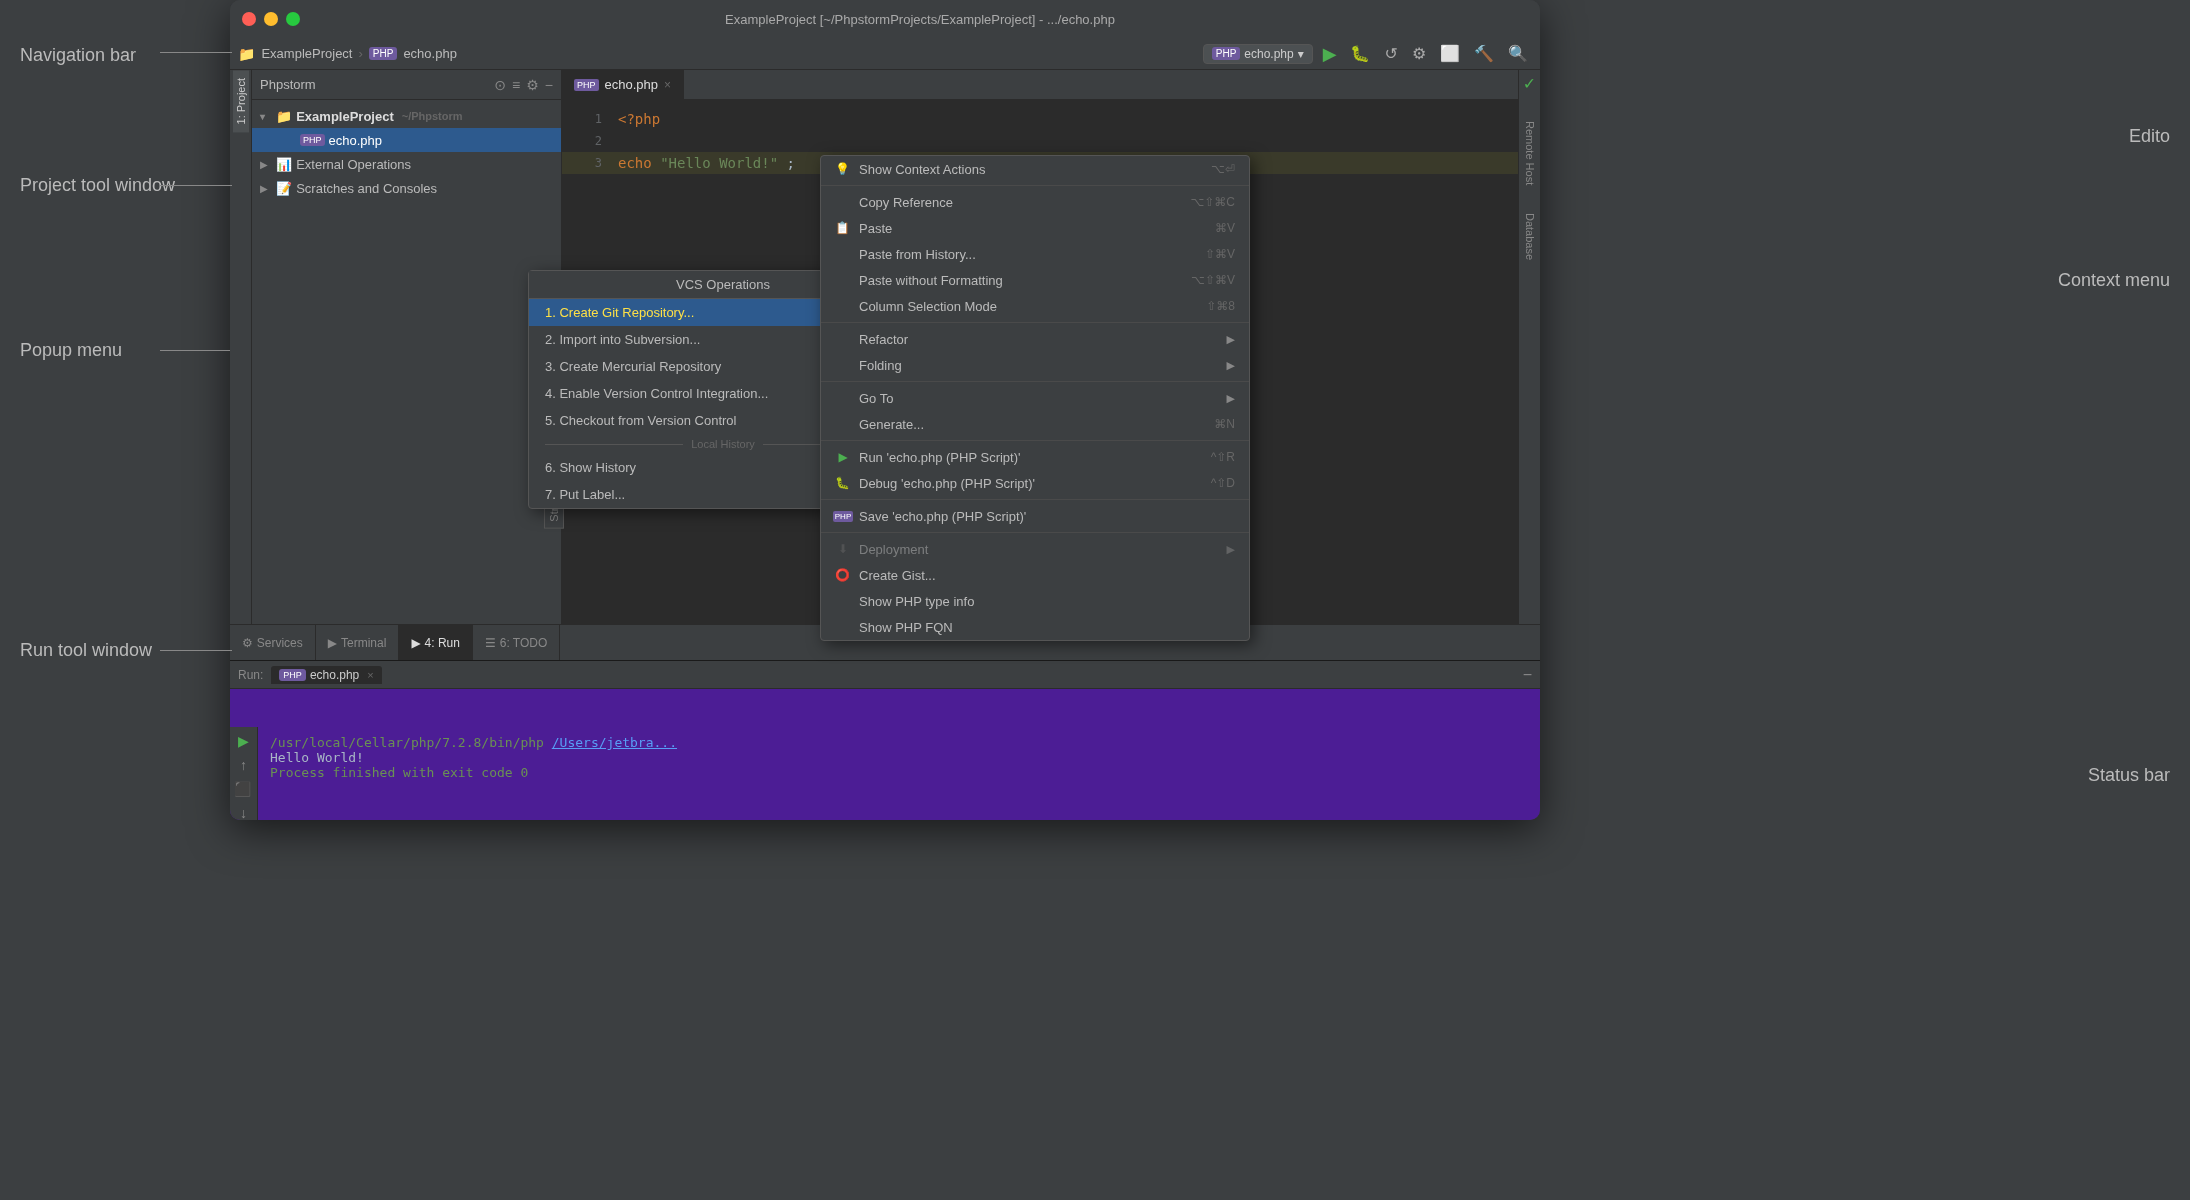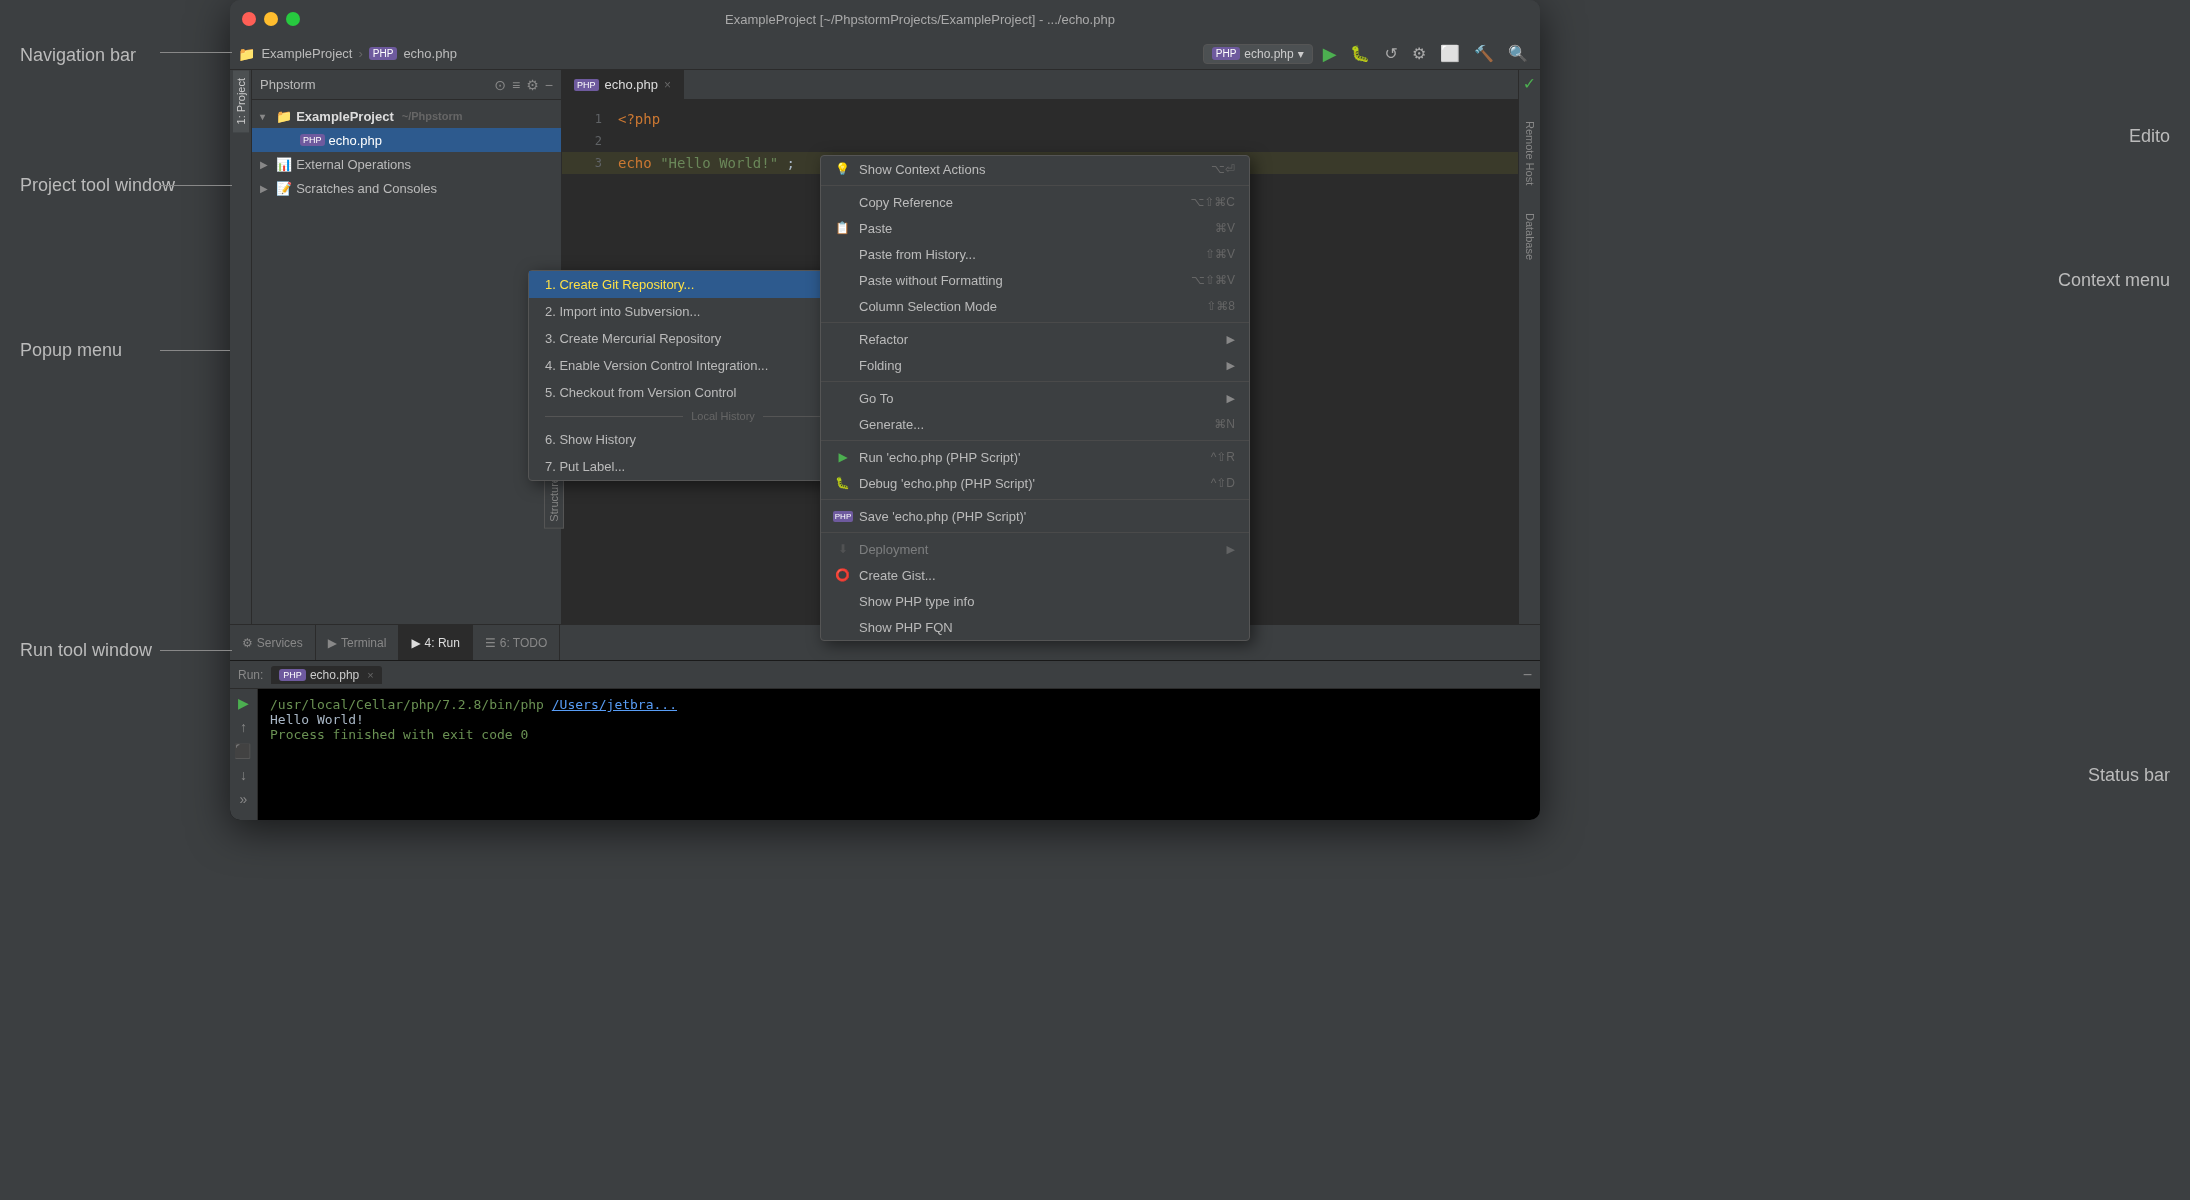--- a/index.html
+++ b/index.html
@@ -300,25 +300,26 @@
     }
     .bottom-tab.active {
       color: #ddd;
       background: #2b2b2b;
     }
     .bottom-tab-icon { font-size: 12px; }
 
     
     .run-window {
       height: 160px;
-      background: #000000;
+      background: #4c1d95;
       display: flex;
       flex-direction: column;
       border-top: 1px solid #1a1a1a;
       flex-shrink: 0;
+      gap: 38px;
     }
     .run-header {
       height: 28px;
       background: #3c3f41;
       display: flex;
       align-items: center;
       padding: 0 8px;
       gap: 8px;
       border-bottom: 1px solid #2b2b2b;
     }
@@ -682,20 +683,21 @@
           <span class="run-exit">Process finished with exit code 0</span>
         </div>
       </div>
     </div>
   </div>
 
 
 </div>
 
 <div class="popup-vcs">
+  <div class="popup-title">VCS Operations</div>
   <div class="popup-item selected">
     <span>1. Create Git Repository...</span>
   </div>
   <div class="popup-item">
     <span>2. Import into Subversion...</span>
   </div>
   <div class="popup-item">
     <span>3. Create Mercurial Repository</span>
   </div>
   <div class="popup-item">

